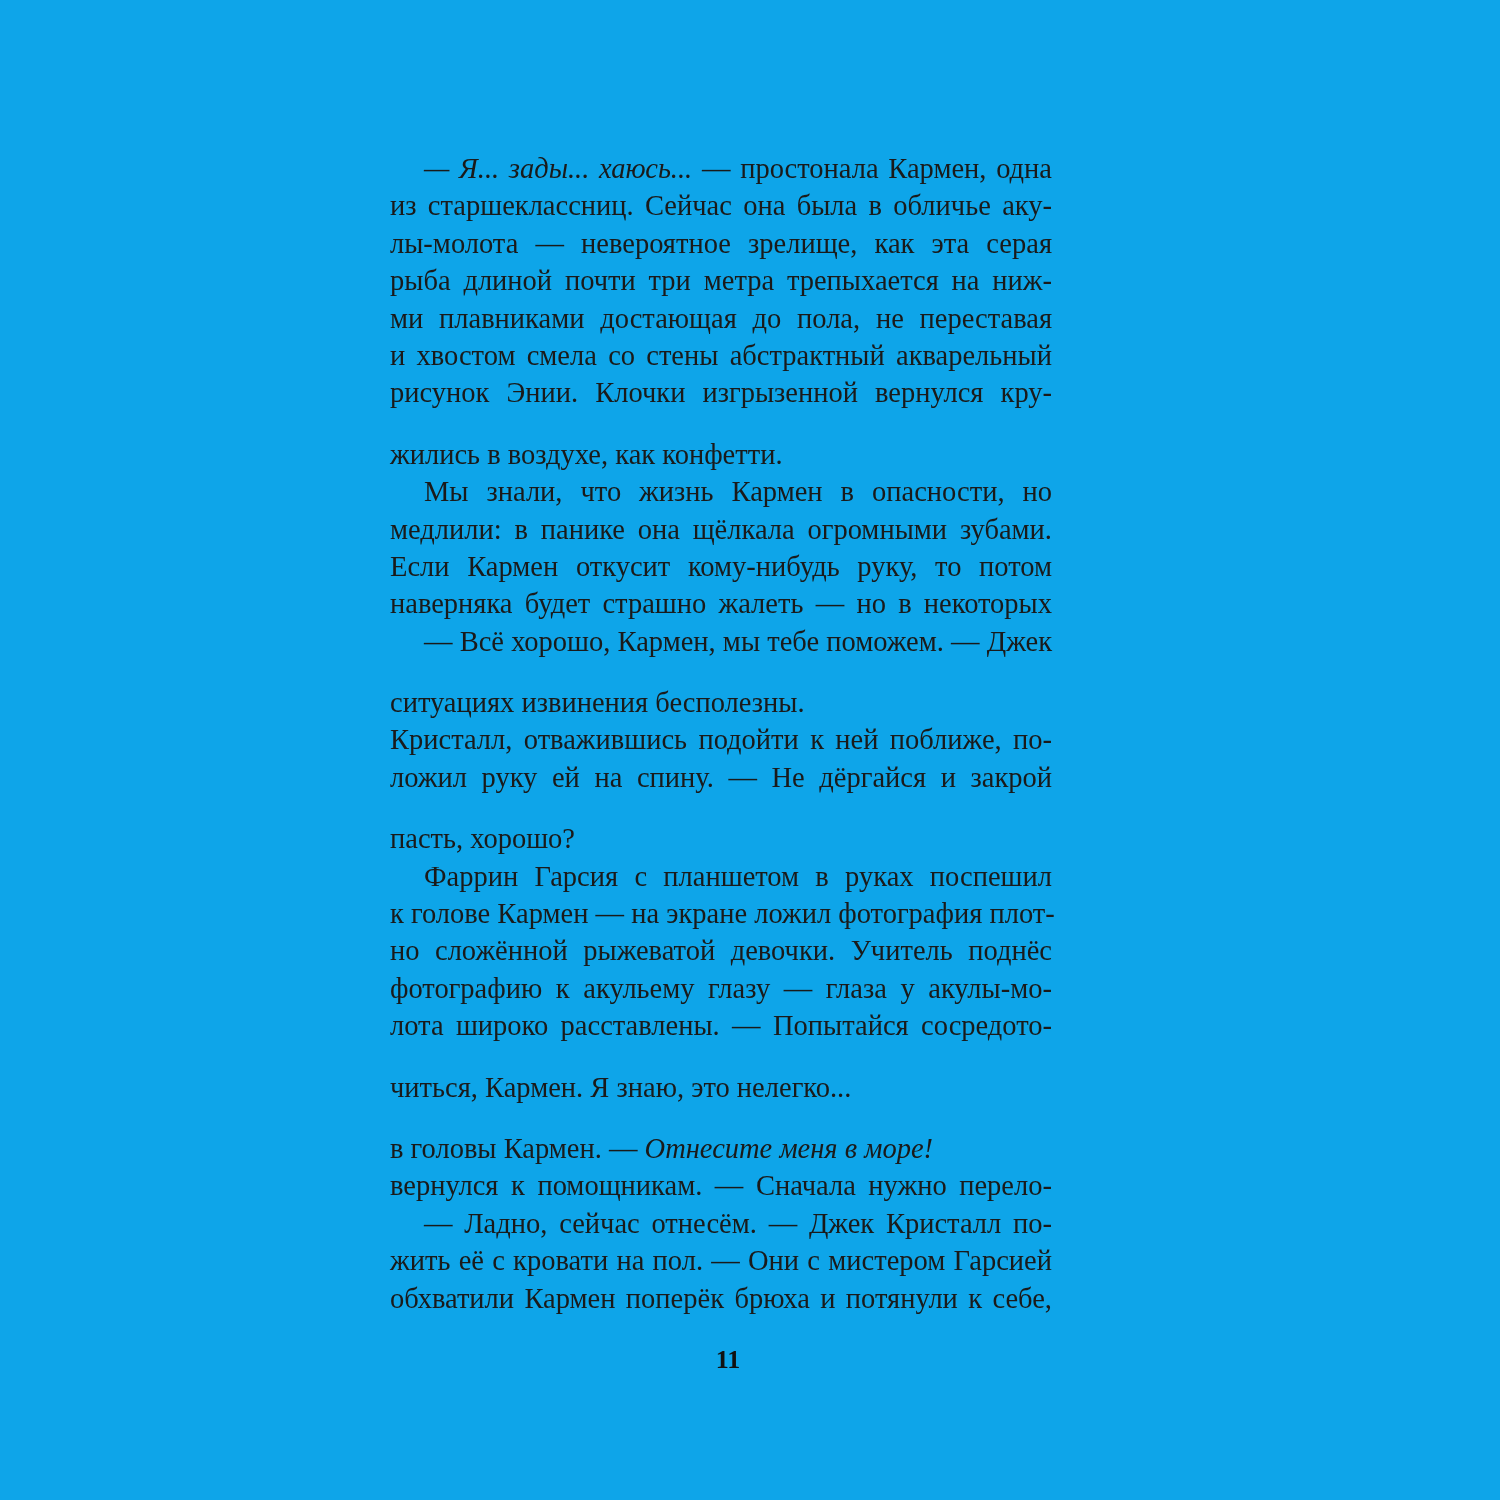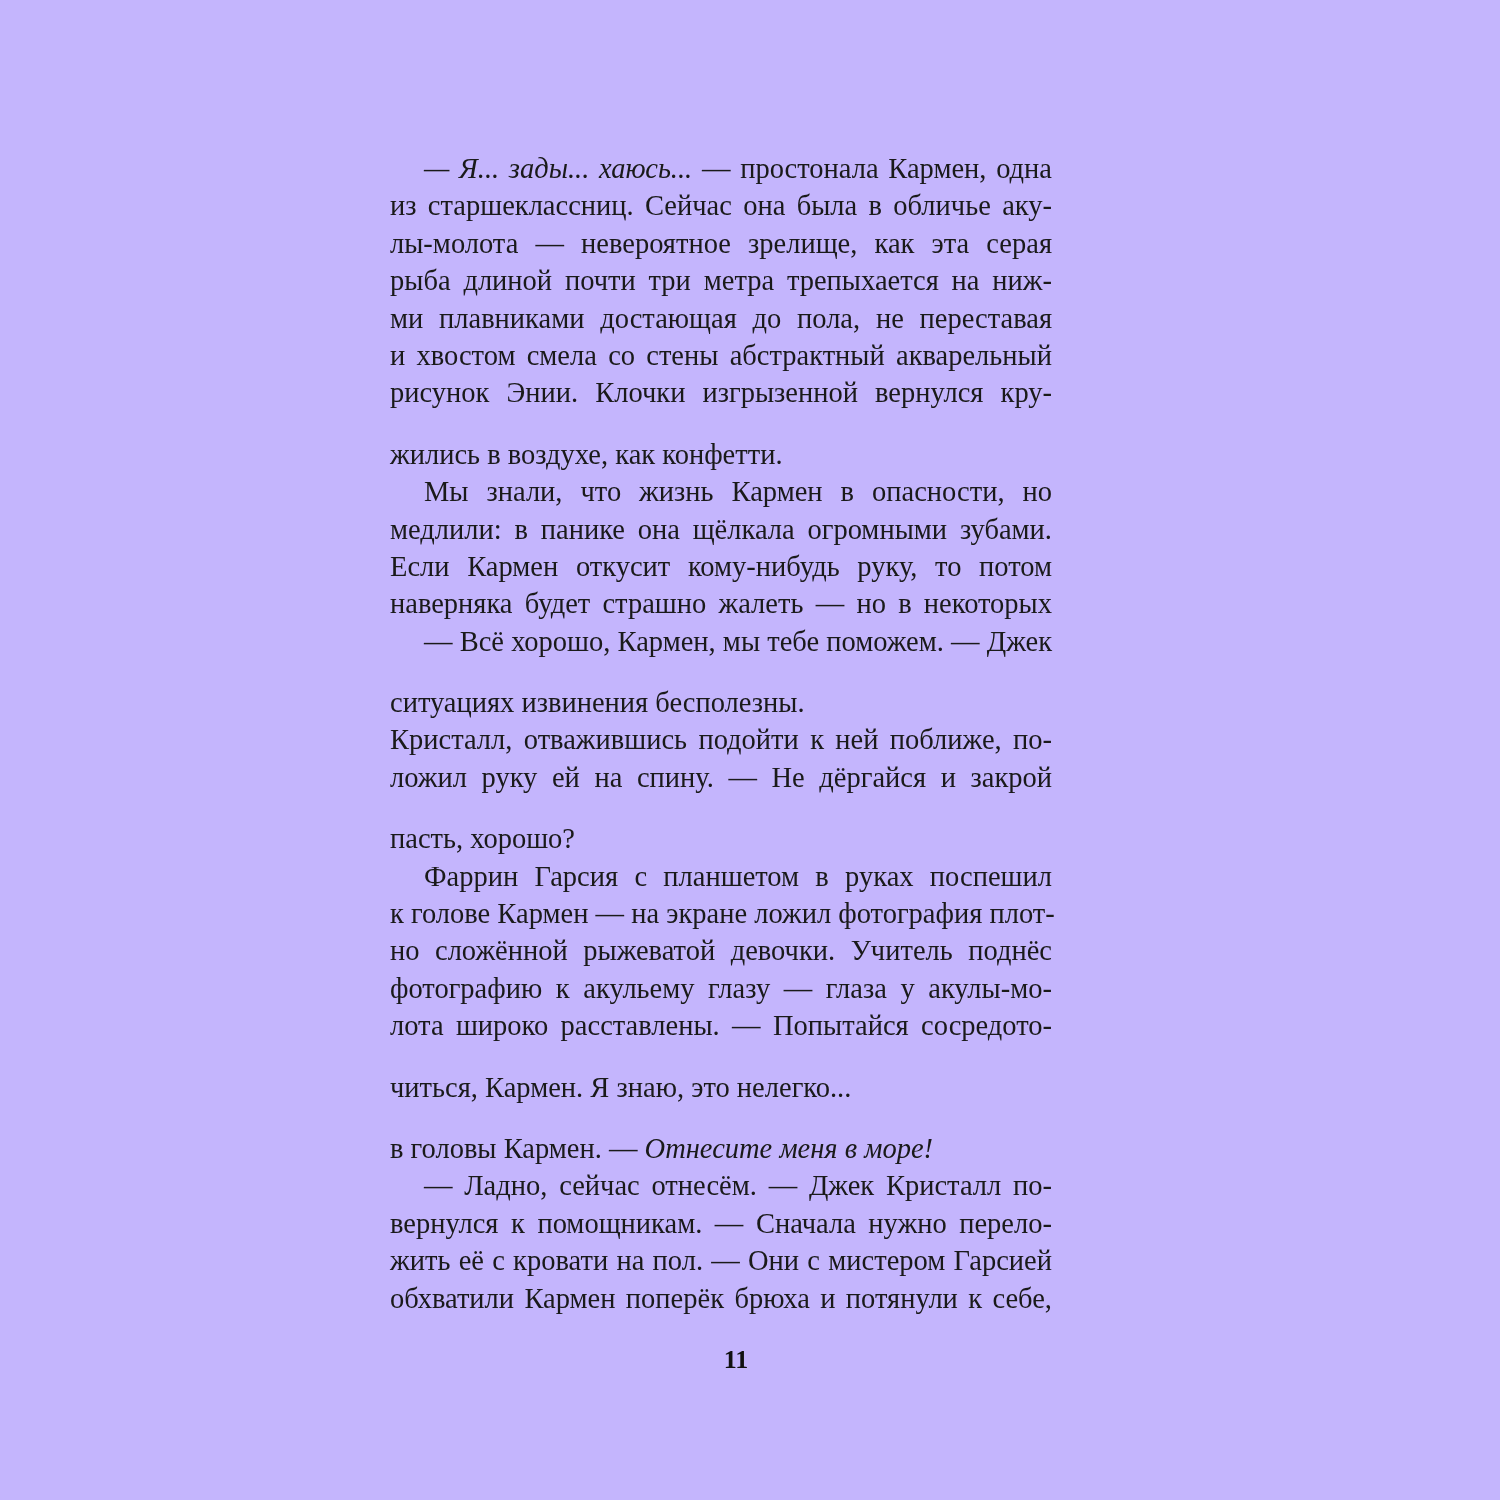--- a/index.html
+++ b/index.html
@@ -12,21 +12,21 @@
       height: 1500px;
       position: relative;
       overflow: hidden;
       font-family: "Liberation Serif", "DejaVu Serif", serif;
       color: #1a1a1a;
     }
     .page {
       position: absolute;
       left: 0; top: 0;
       width: 1500px; height: 1500px;
-      background: #c4b5fd;
+      background: #0ea5e9;
     }
     .text-block {
       position: absolute;
       left: 390px;
       top: 150px;
       width: 662px;
     }
     .line {
       display: block;
       height: 37.4px;
@@ -42,21 +42,21 @@
       margin-top: 24px;
     }
     .line.indent {
       padding-left: 34px;
     }
     .line .seg-i {
       font-style: italic;
     }
     .page-number {
       position: absolute;
-      left: 16px;
+      left: 8px;
       width: 1440px;
       top: 1345px;
       text-align: center;
       font-size: 26px;
       font-weight: bold;
       color: #111;
       font-family: "Liberation Serif", "DejaVu Serif", serif;
     }
   </style>
 </head>
@@ -81,19 +81,19 @@
       <span class="line"><span>Кристалл, отважившись подойти к ней поближе, по-</span></span>
       <span class="line"><span>ложил руку ей на спину. — Не дёргайся и закрой</span></span>
       <span class="line last"><span>пасть, хорошо?</span></span>
       <span class="line indent"><span>Фаррин Гарсия с планшетом в руках поспешил</span></span>
       <span class="line"><span>к голове Кармен — на экране ложил фотография плот-</span></span>
       <span class="line"><span>но сложённой рыжеватой девочки. Учитель поднёс</span></span>
       <span class="line"><span>фотографию к акульему глазу — глаза у акулы-мо-</span></span>
       <span class="line"><span>лота широко расставлены. — Попытайся сосредото-</span></span>
       <span class="line last"><span>читься, Кармен. Я знаю, это нелегко...</span></span>
       <span class="line last"><span>в головы Кармен. — </span><span class="seg-i">Отнесите меня в море!</span></span>
+      <span class="line"><span>вернулся к помощникам. — Сначала нужно перело-</span></span>
       <span class="line indent"><span>— Ладно, сейчас отнесём. — Джек Кристалл по-</span></span>
-      <span class="line"><span>вернулся к помощникам. — Сначала нужно перело-</span></span>
       <span class="line"><span>жить её с кровати на пол. — Они с мистером Гарсией</span></span>
       <span class="line"><span>обхватили Кармен поперёк брюха и потянули к себе,</span></span>
     </div>
   <div class="page-number">11</div>
 </div>
 
 </body></html>

